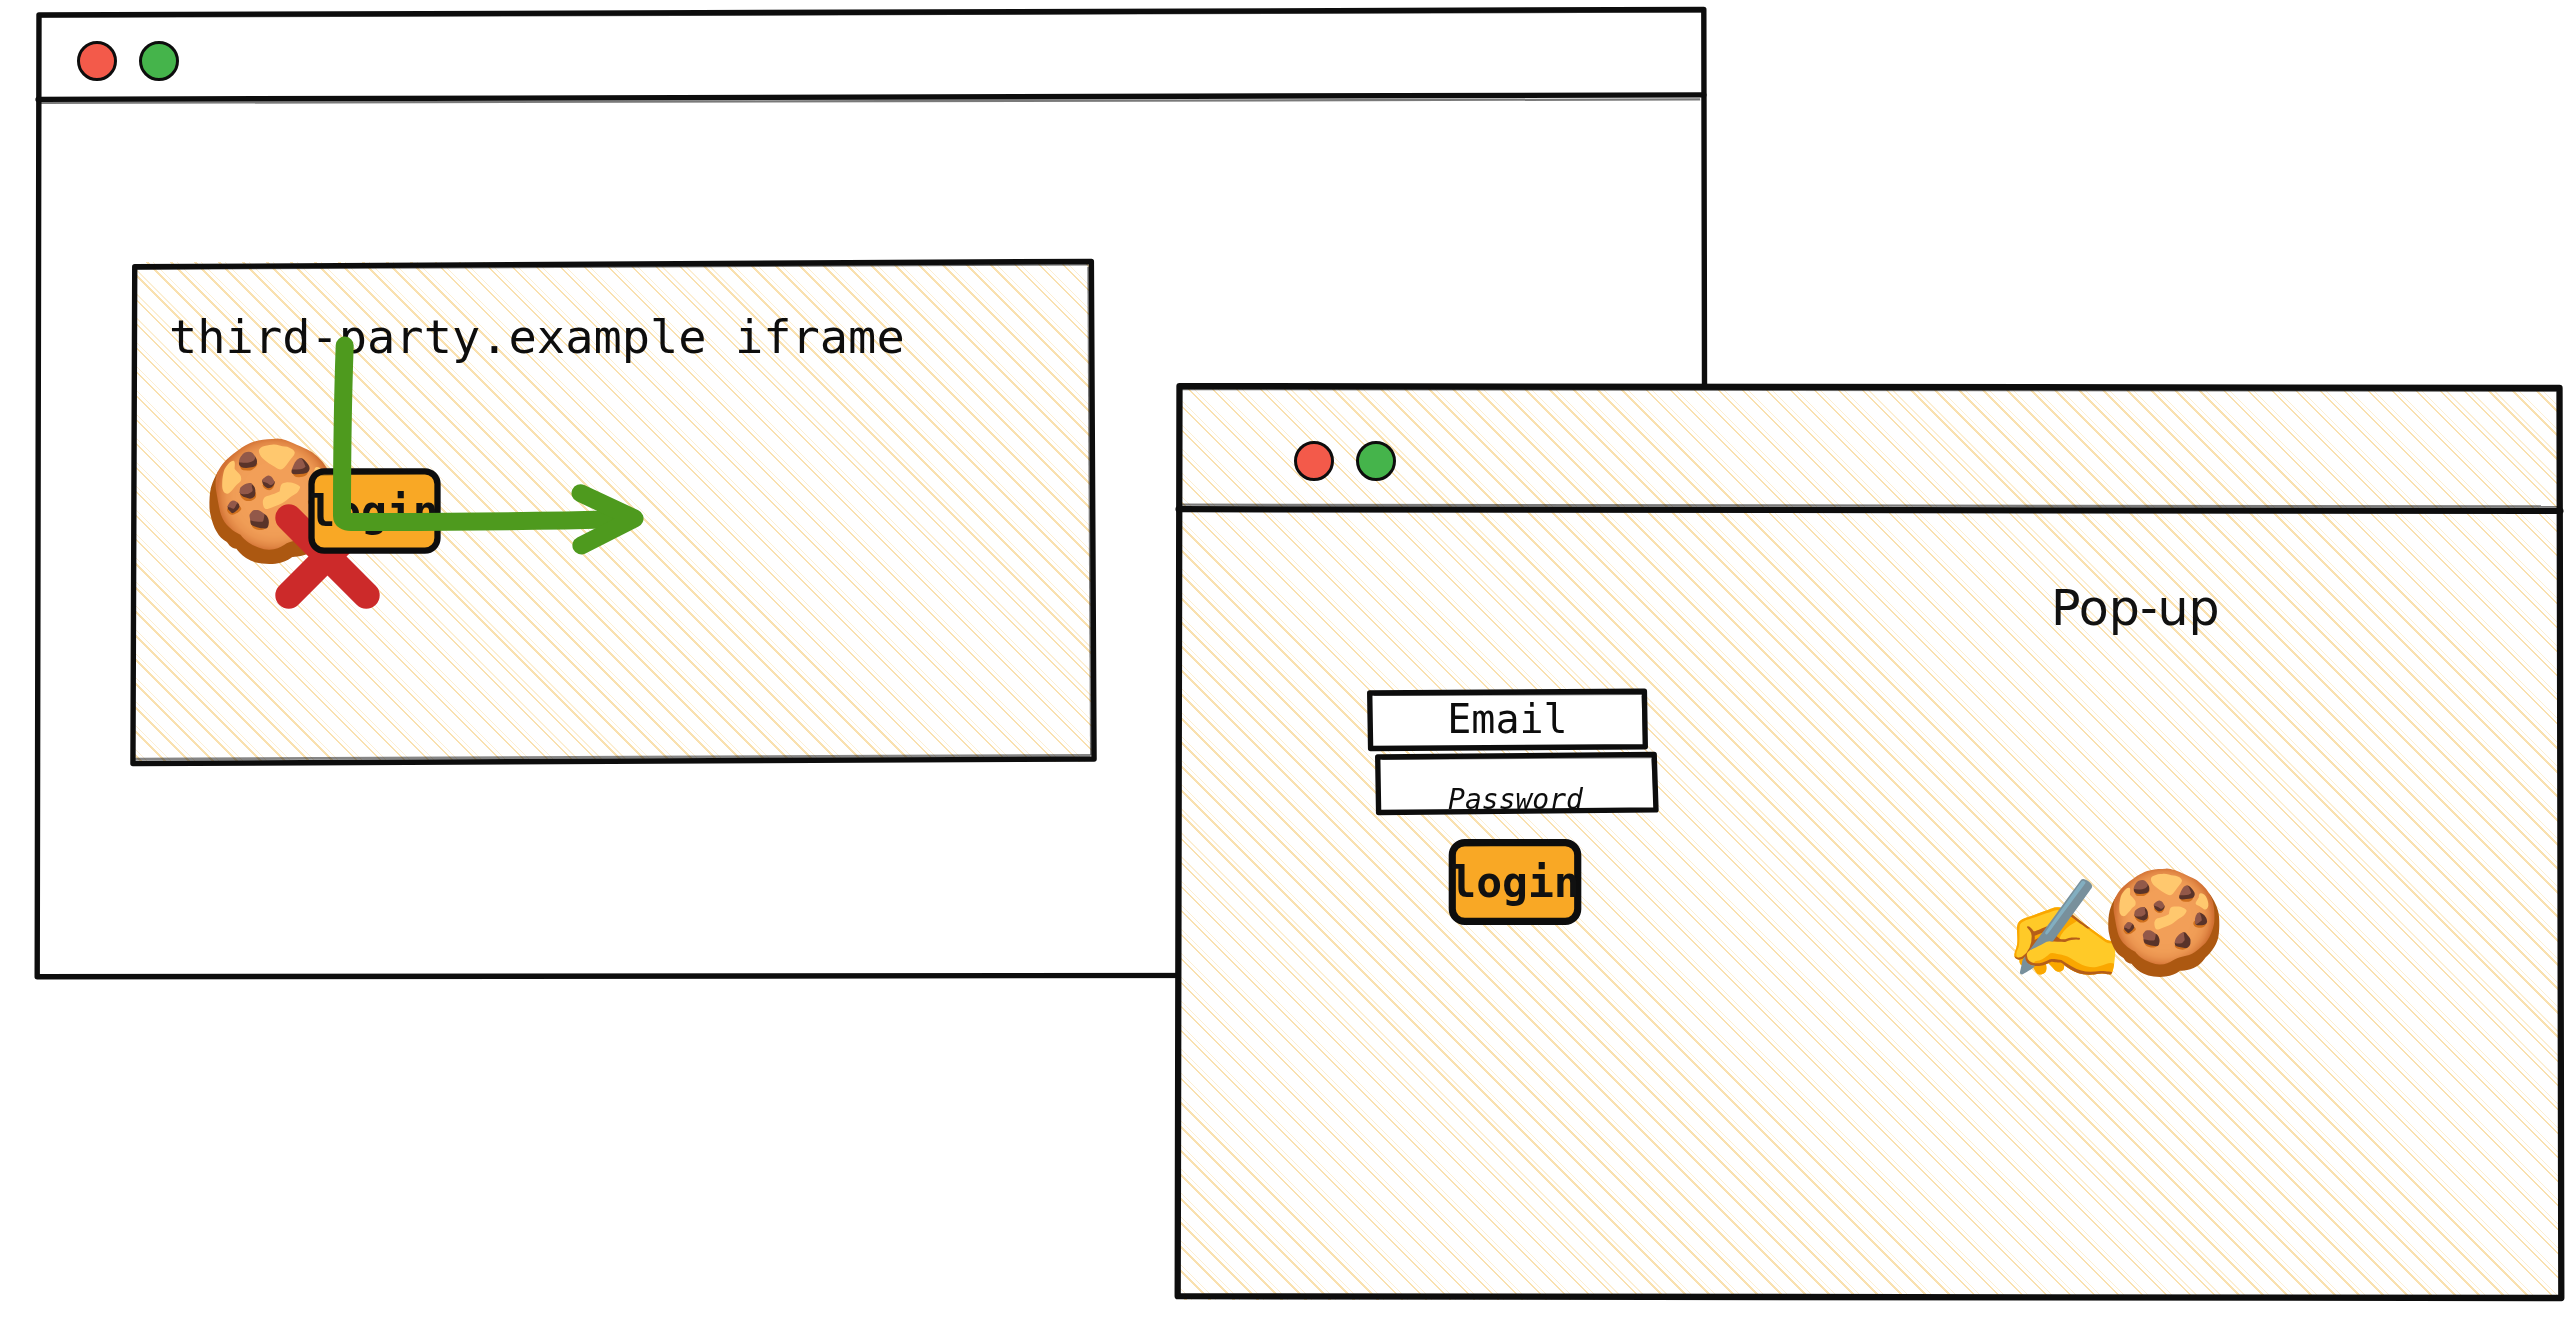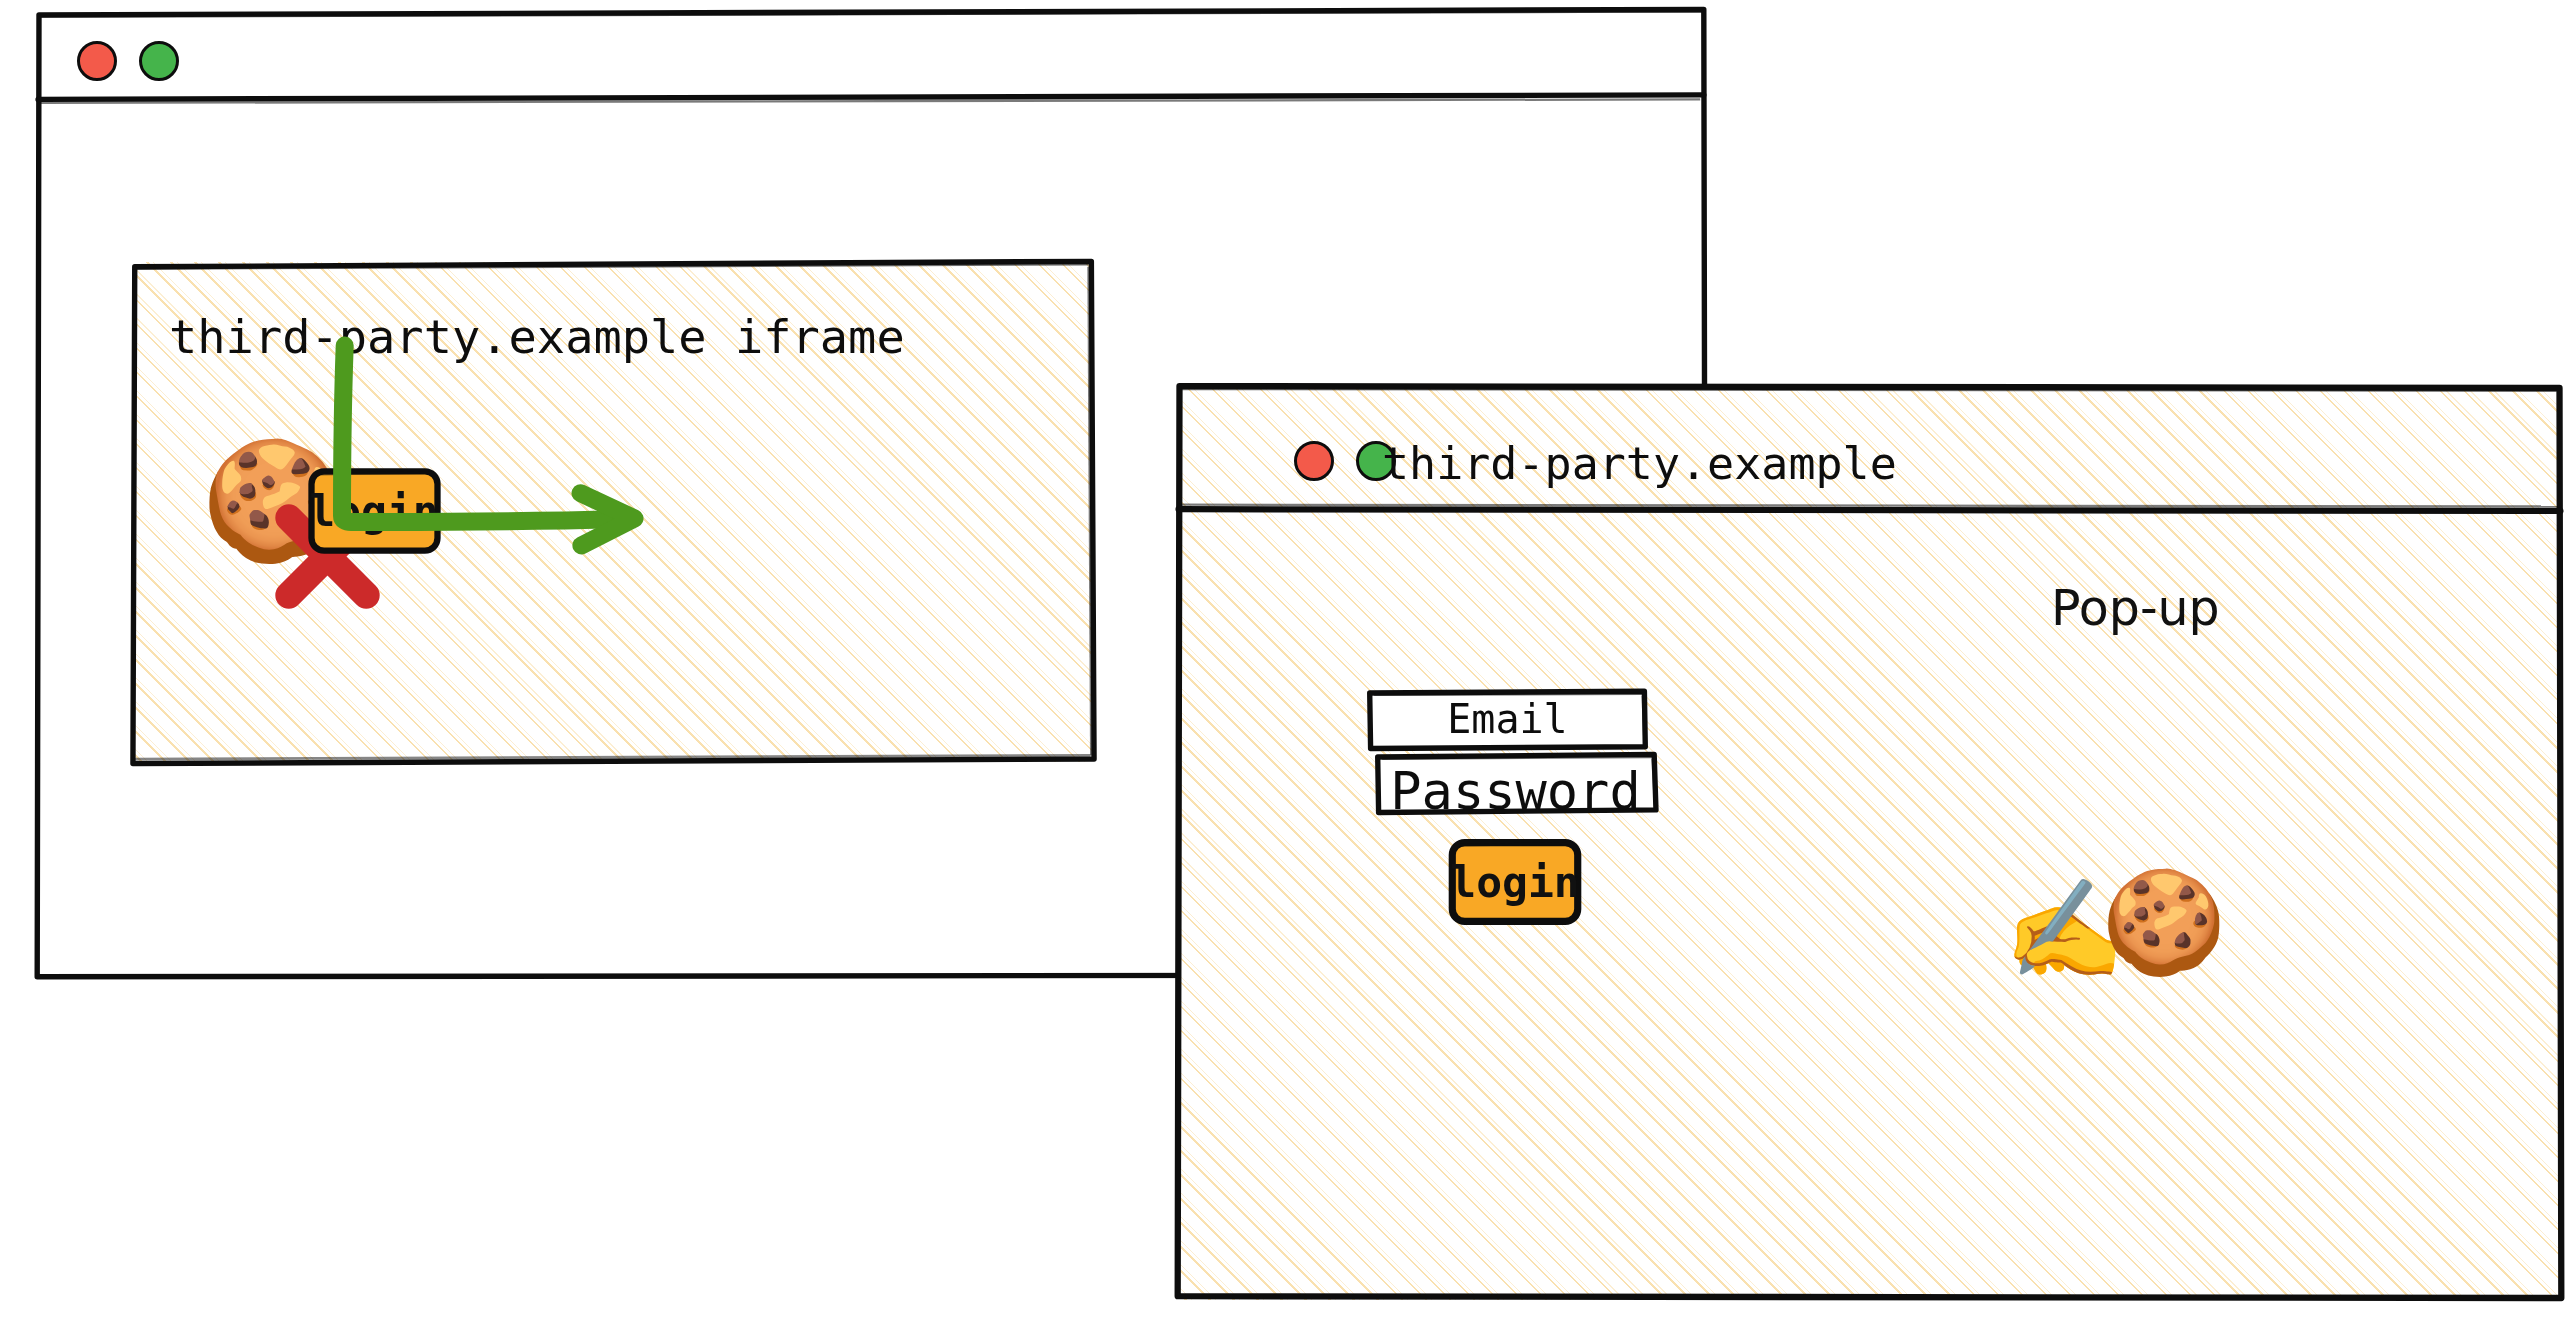--- a/index.html
+++ b/index.html
@@ -148,38 +148,37 @@
     <path d="M10,9 L1546,11 L1548,1024 L8,1022 Z" fill="none" stroke="#0d0d0d" stroke-width="7" stroke-linejoin="round" stroke-linecap="round"></path>
     <path d="M12,12 L1543,14" fill="none" stroke="#0d0d0d" stroke-width="3" opacity="0.6"></path>
 
     <path d="M9,146 L1547,148" fill="none" stroke="#0d0d0d" stroke-width="7" stroke-linecap="round"></path>
     <path d="M12,141 L1544,143" fill="none" stroke="#0d0d0d" stroke-width="2.5" opacity="0.55"></path>
   </svg>
 
   <div class="abs dot" style="left:117px; top:56px; width:40px; height:40px; background:#f35a4a; border:3.6px solid #0d0d0d;"></div>
   <div class="abs dot" style="left:179px; top:56px; width:40px; height:40px; background:#45b44b; border:3.6px solid #0d0d0d;"></div>
 
-  <div class="abs win-title" style="left:205px; top:295px; font-size:45px; left:205px; top:52px;">third-party.example</div>
 
   <div class="abs" style="left:192px; top:306px; width:226px; height:56px;">
     <svg class="abs" width="289" height="68" viewBox="0 0 322 76" style="left:-6.3px; top:-6.3px; overflow:visible;">
       <path d="M7,9 L314,7 L315,69 L8,71 Z" fill="#ffffff" stroke="#0d0d0d" stroke-width="6" stroke-linejoin="round"></path>
       <path d="M12,11 L312,10" fill="none" stroke="#0d0d0d" stroke-width="2.5" opacity="0.55"></path>
       <path d="M312,12 L314,66" fill="none" stroke="#0d0d0d" stroke-width="2.5" opacity="0.5"></path>
     </svg>
     <div class="abs field" style="left:0; top:0; width:277px; height:56px; font-size:40px; background:transparent;">Email</div>
   </div>
 
   <div class="abs" style="left:200px; top:370px; width:277px; height:56px;">
     <svg class="abs" width="289" height="68" viewBox="0 0 322 76" style="left:-6.3px; top:-6.3px; overflow:visible;">
       <path d="M7,9 L316,6 L318,68 L8,71 Z" fill="#ffffff" stroke="#0d0d0d" stroke-width="6" stroke-linejoin="round"></path>
       <path d="M12,11 L314,9" fill="none" stroke="#0d0d0d" stroke-width="2.5" opacity="0.55"></path>
       <path d="M314,11 L317,65" fill="none" stroke="#0d0d0d" stroke-width="2.5" opacity="0.5"></path>
     </svg>
-    <div class="abs field" style="left:0; top:8px; width:277px; height:56px; font-size:52px; background:transparent;">Password</div>
+    <div class="abs field" style="left:0; top:16px; width:277px; height:56px; font-size:28px; background:transparent;font-style:italic;">Password</div>
   </div>
 
   <div class="abs" style="left:275px; top:457px; width:126px; height:79px;">
     <svg class="abs" width="138" height="92" viewBox="0 0 154 102" style="left:-6.3px; top:-6.3px; overflow:visible;">
       <rect x="7" y="7" width="140" height="88" rx="14" ry="14" fill="#f9a825" stroke="#0d0d0d" stroke-width="8"></rect>
       <path d="M14,10 L142,8" fill="none" stroke="#0d0d0d" stroke-width="3" opacity="0.5"></path>
     </svg>
     <div class="abs btn-login" style="left:0; top:0; width:126px; height:79px; font-size:43px;">login</div>
   </div>
 

